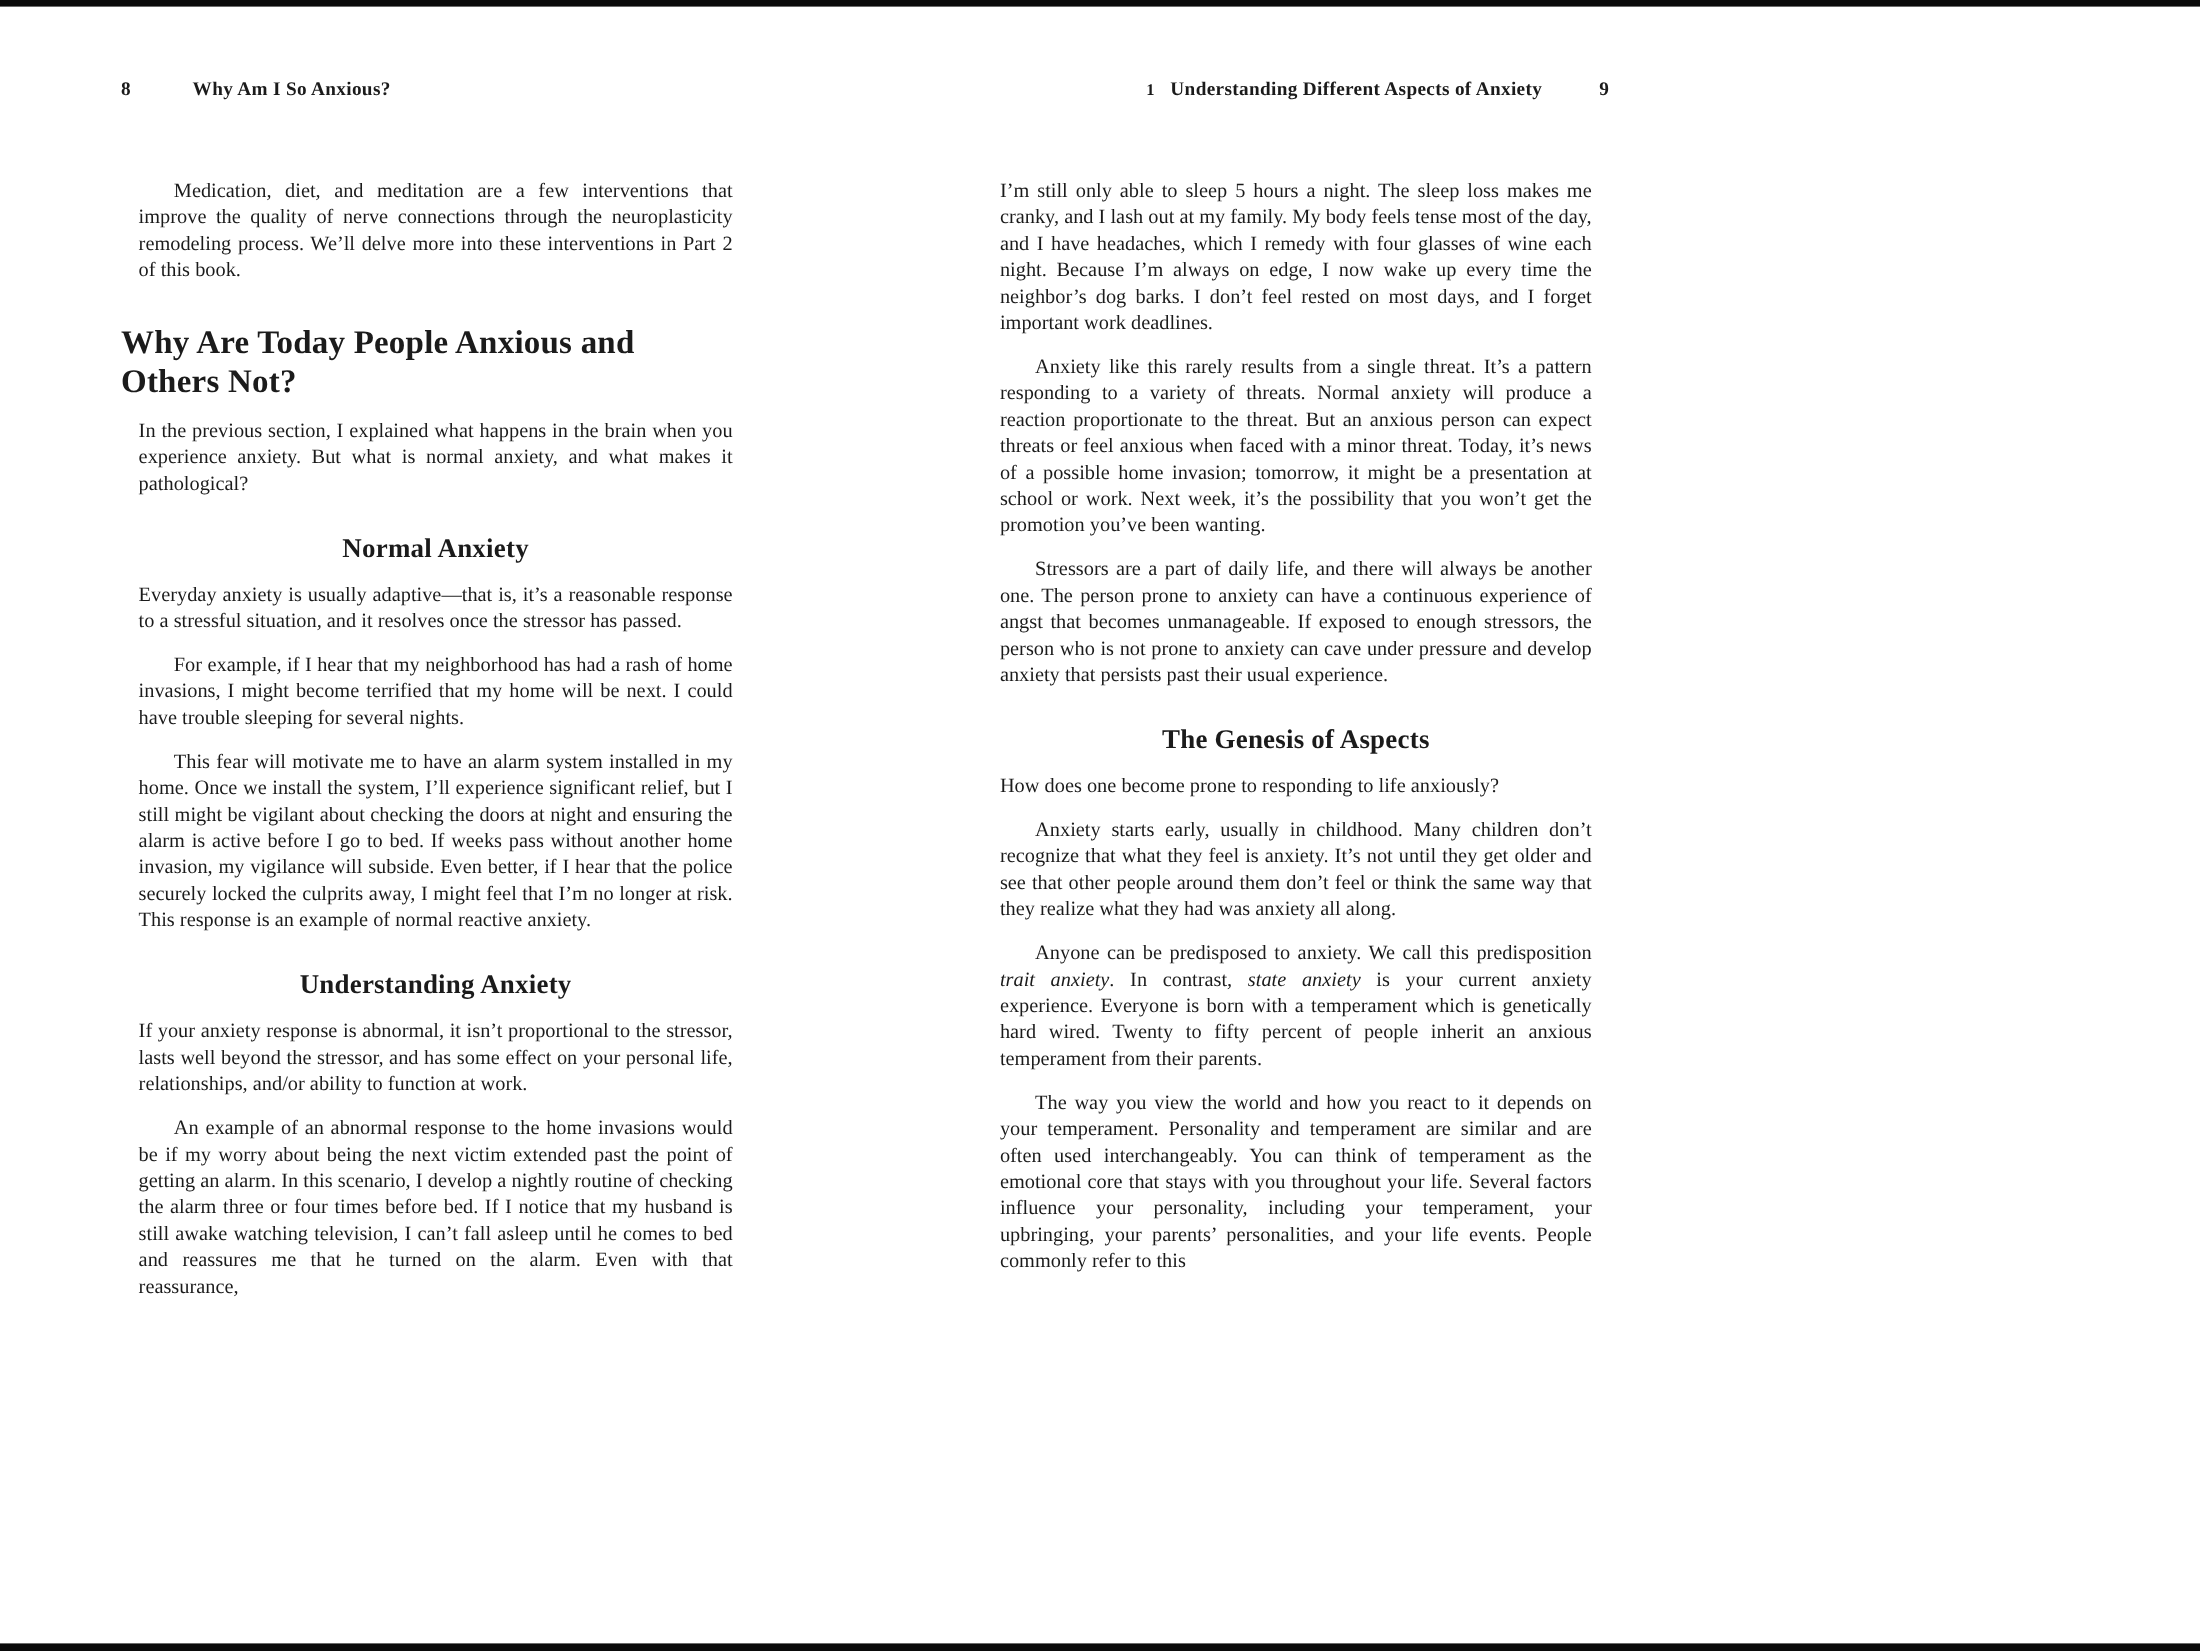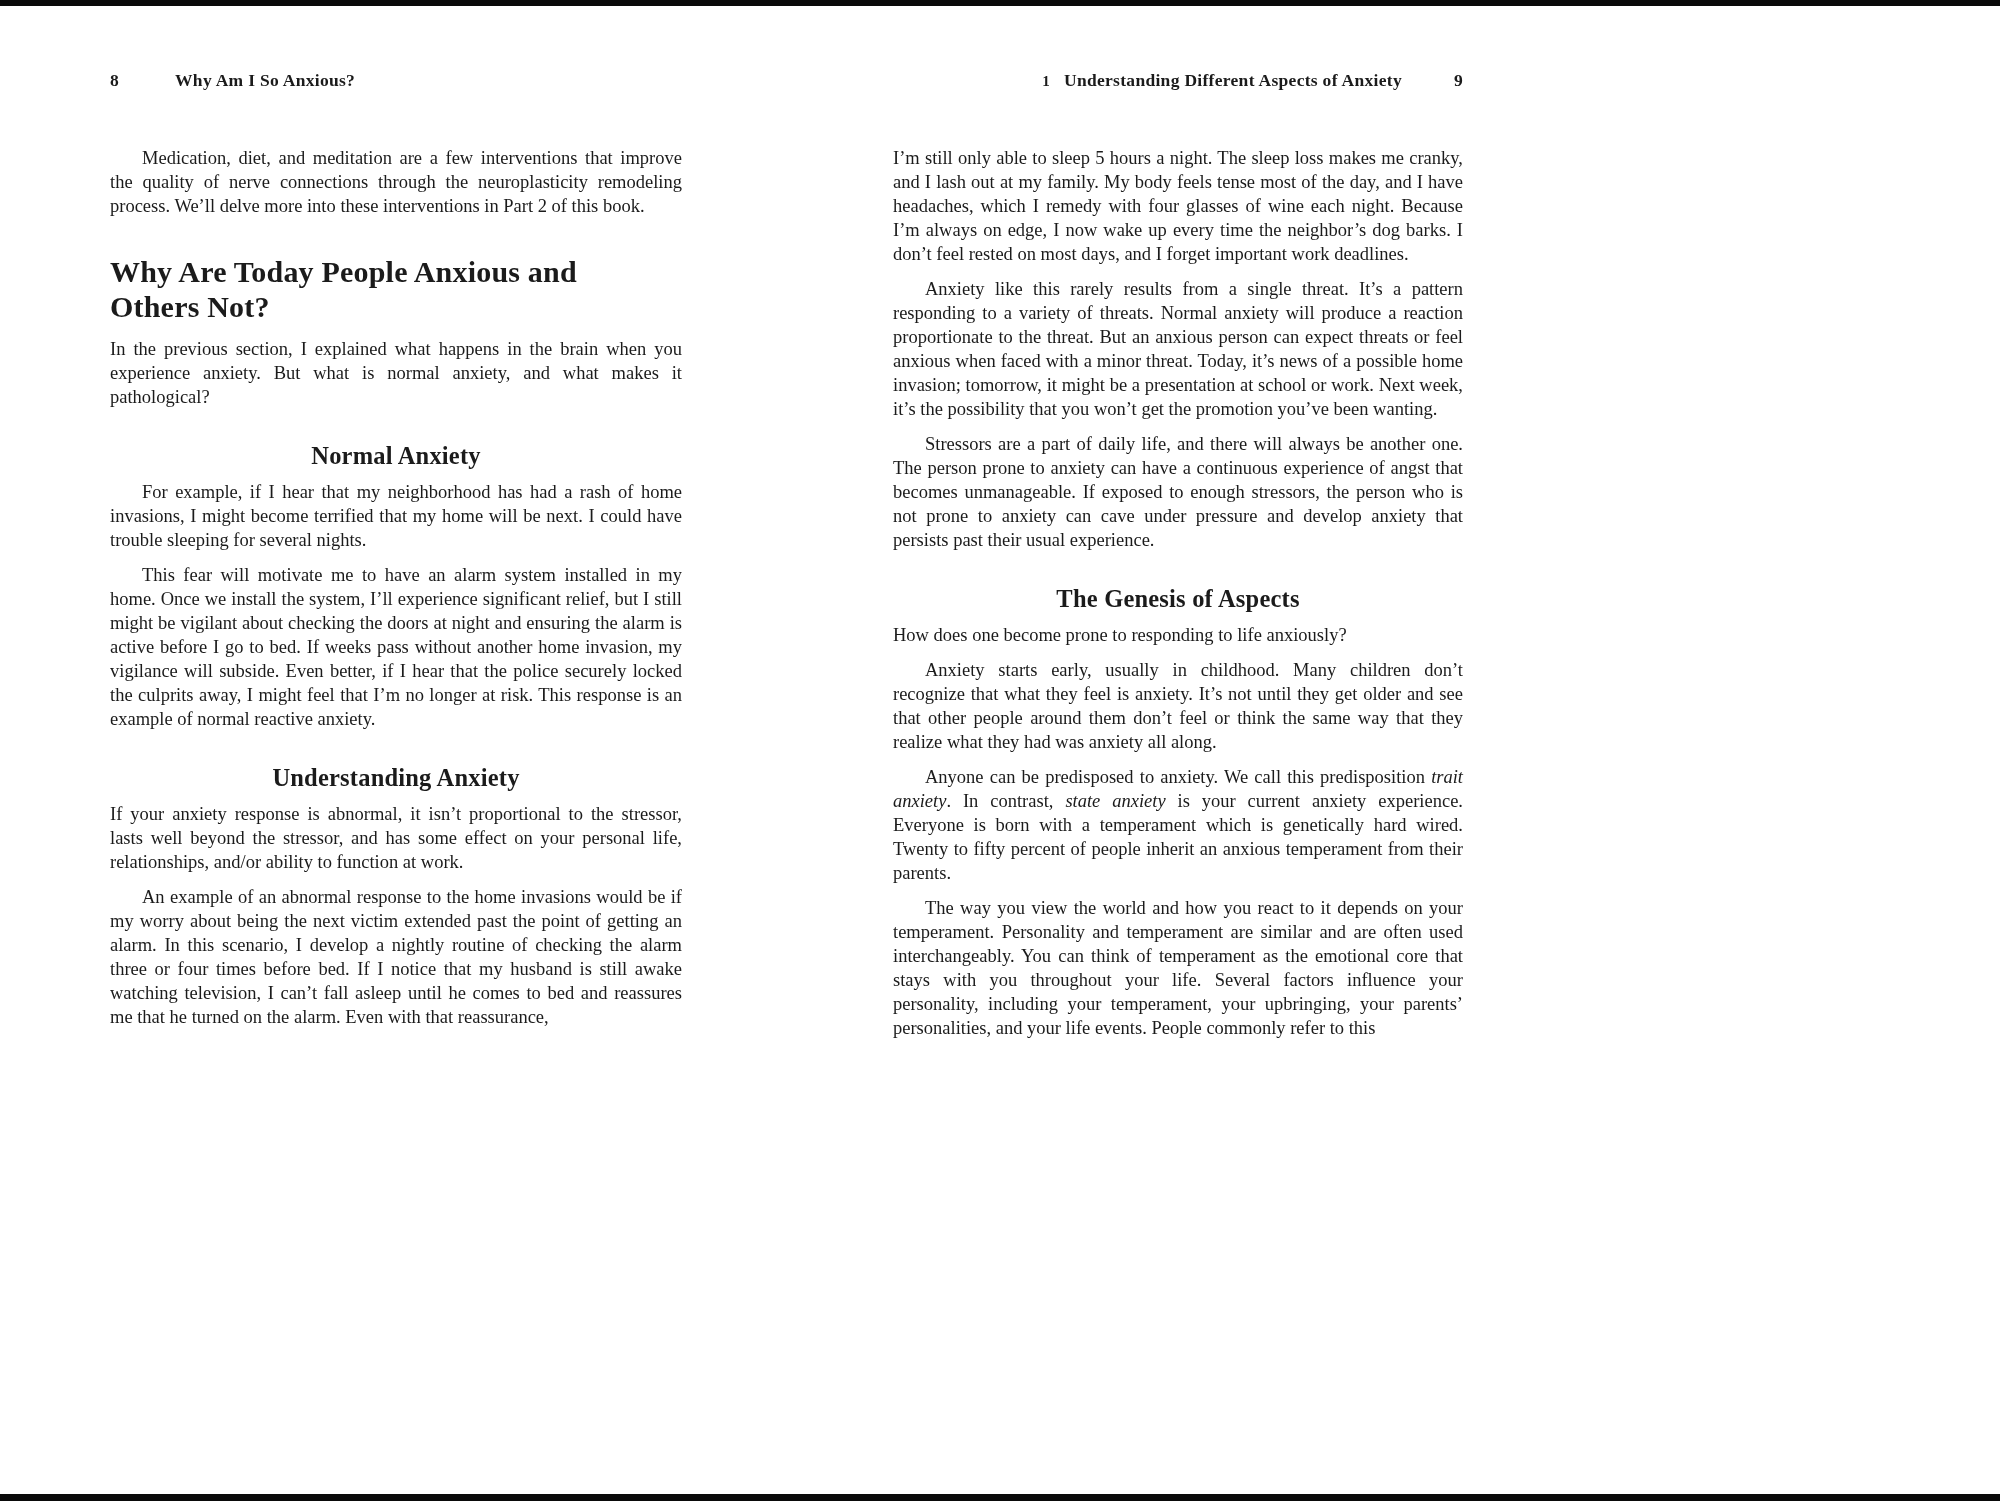--- a/index.html
+++ b/index.html
@@ -50,21 +50,21 @@
     top: 146px;
     width: 572px;
     font-size: 18.5px;
     line-height: 24px;
     text-align: justify;
     hyphens: auto;
   }
   #col-left { left: 110px; }
   #col-right { left: 893px; width: 570px; }
 
-  p { margin: 0; }
+  p { margin: 16px; }
   p + p { margin-top: 11px; }
   .indent { text-indent: 32px; }
 
   h1 {
     font-size: 30px;
     line-height: 35px;
     font-weight: bold;
     margin: 36px 0 13px 0;
     text-align: left;
     letter-spacing: 0.2px;
@@ -103,20 +103,21 @@
     <p class="indent">Medication, diet, and meditation are a few interventions that improve the quality of nerve connections through the neuroplasticity remodeling process. We’ll delve more into these interventions in Part 2 of this book.</p>
 
     <h1>
       <span>Why Are Today People Anxious and</span>
       <span>Others Not?</span>
     </h1>
 
     <p>In the previous section, I explained what happens in the brain when you experience anxiety. But what is normal anxiety, and what makes it pathological?</p>
 
     <h2>Normal Anxiety</h2>
+    <p>Everyday anxiety is usually adaptive—that is, it’s a reasonable response to a stressful situation, and it resolves once the stressor has passed.</p>
     <p class="indent">For example, if I hear that my neighborhood has had a rash of home invasions, I might become terrified that my home will be next. I could have trouble sleeping for several nights.</p>
     <p class="indent">This fear will motivate me to have an alarm system installed in my home. Once we install the system, I’ll experience significant relief, but I still might be vigilant about checking the doors at night and ensuring the alarm is active before I go to bed. If weeks pass without another home invasion, my vigilance will subside. Even better, if I hear that the police securely locked the culprits away, I might feel that I’m no longer at risk. This response is an example of normal reactive anxiety.</p>
 
     <h2>Understanding Anxiety</h2>
     <p>If your anxiety response is abnormal, it isn’t proportional to the stressor, lasts well beyond the stressor, and has some effect on your personal life, relationships, and/or ability to function at work.</p>
     <p class="indent">An example of an abnormal response to the home invasions would be if my worry about being the next victim extended past the point of getting an alarm. In this scenario, I develop a nightly routine of checking the alarm three or four times before bed. If I notice that my husband is still awake watching television, I can’t fall asleep until he comes to bed and reassures me that he turned on the alarm. Even with that reassurance,</p>
   </div>
 
   <div class="col" id="col-right">
     <p>I’m still only able to sleep 5 hours a night. The sleep loss makes me cranky, and I lash out at my family. My body feels tense most of the day, and I have headaches, which I remedy with four glasses of wine each night. Because I’m always on edge, I now wake up every time the neighbor’s dog barks. I don’t feel rested on most days, and I forget important work deadlines.</p>

